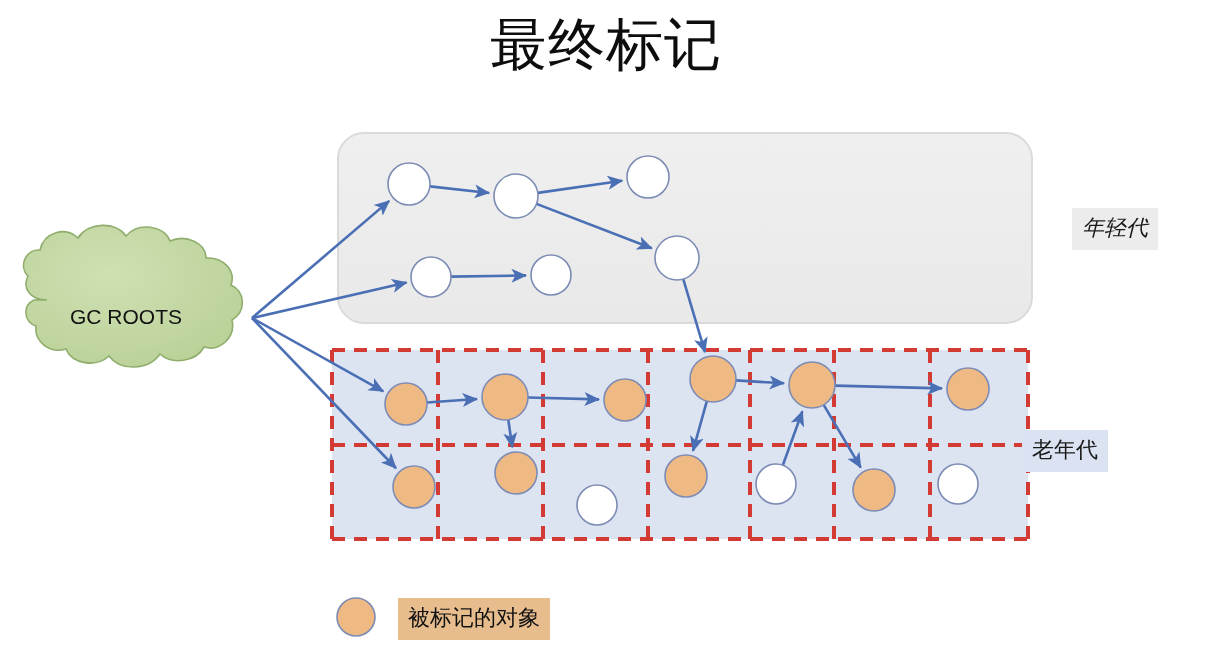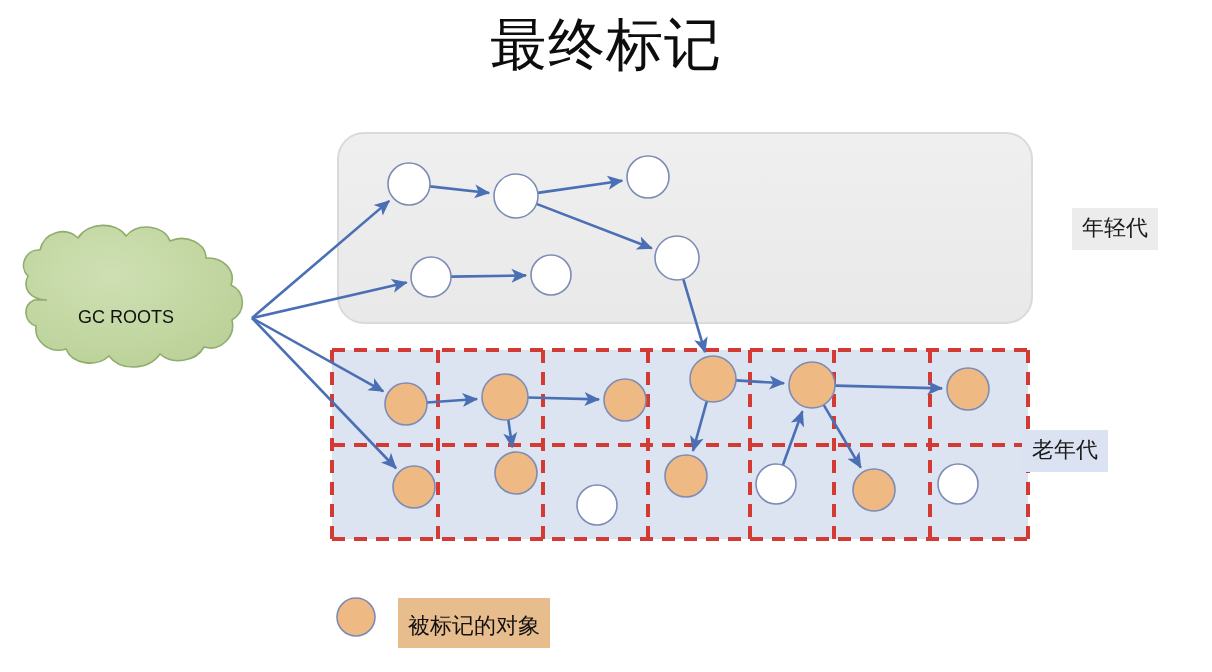--- a/index.html
+++ b/index.html
@@ -52,32 +52,32 @@
     top: 430px;
     background: #dbe2f1;
   }
   #legend-text {
     position: absolute;
     left: 398px;
     top: 598px;
     background: #e8bd8e;
     font-size: 22px;
     line-height: 32px;
-    padding: 12px 10px 6px 10px;
+    padding: 4px 10px 6px 10px;
     color: #111111;
     white-space: nowrap;
     font-family: "Liberation Sans", "DejaVu Sans", sans-serif;
   }
   #gcroots-text {
     position: absolute;
     left: 0px;
     top: 303px;
     width: 252px;
     text-align: center;
-    font-size: 18px;
+    font-size: 21px;
     line-height: 28px;
     color: #111111;
     white-space: nowrap;
     font-family: "Liberation Sans", "DejaVu Sans", sans-serif;
   }
 </style>
 </head>
 <body>
 
 <div id="stage">
@@ -178,19 +178,19 @@
                C 96 368 72 364 66 349
                C 50 354 34 342 36 326
                C 24 322 22 306 34 300 Z" fill="url(#cloudGrad)" stroke="#8fae6d" stroke-width="1.6"></path>
     </g>
 
     <circle id="legend-swatch" cx="356" cy="617" r="19" fill="#eeb982" stroke="#7d8cb5" stroke-width="1.6"></circle>
   </svg>
 
   <div id="gcroots-text">GC ROOTS</div>
 
-  <div class="gen-label" id="young-label" style="background: rgb(236, 236, 236);">年轻代</div>
+  <div class="gen-label" id="young-label" style="background: rgb(236, 236, 236); font-style: italic;">年轻代</div>
 
   <div class="gen-label" id="old-label" style="background: rgb(219, 226, 241);">老年代</div>
 
   <div id="legend-text" style="background: rgb(232, 189, 142);">被标记的对象</div>
 
 </div>
 
 </body></html>

